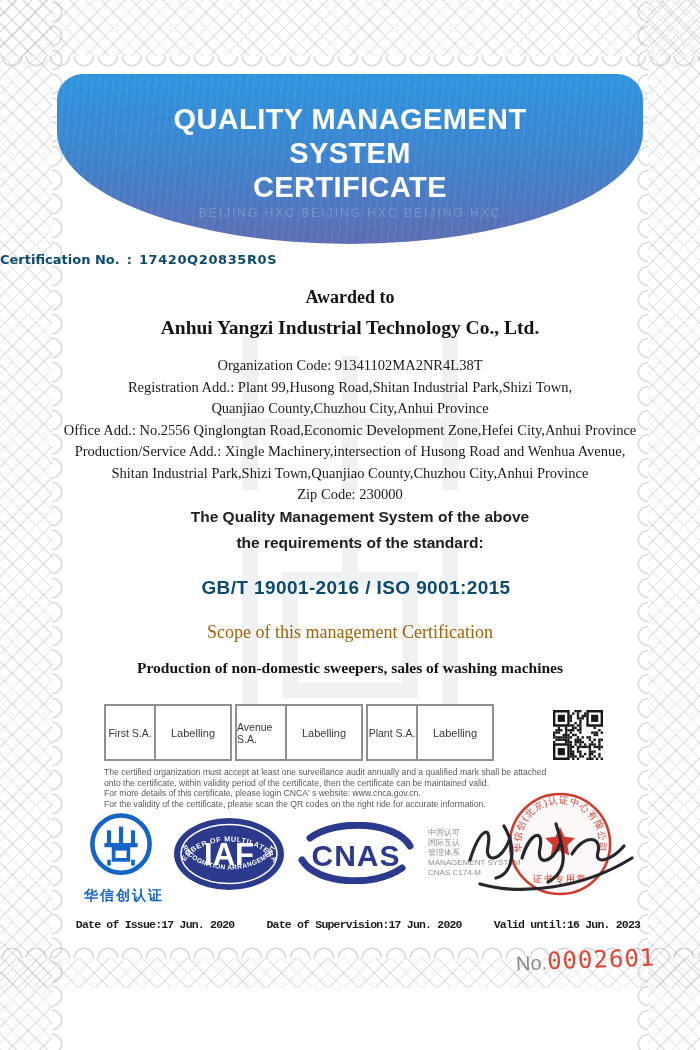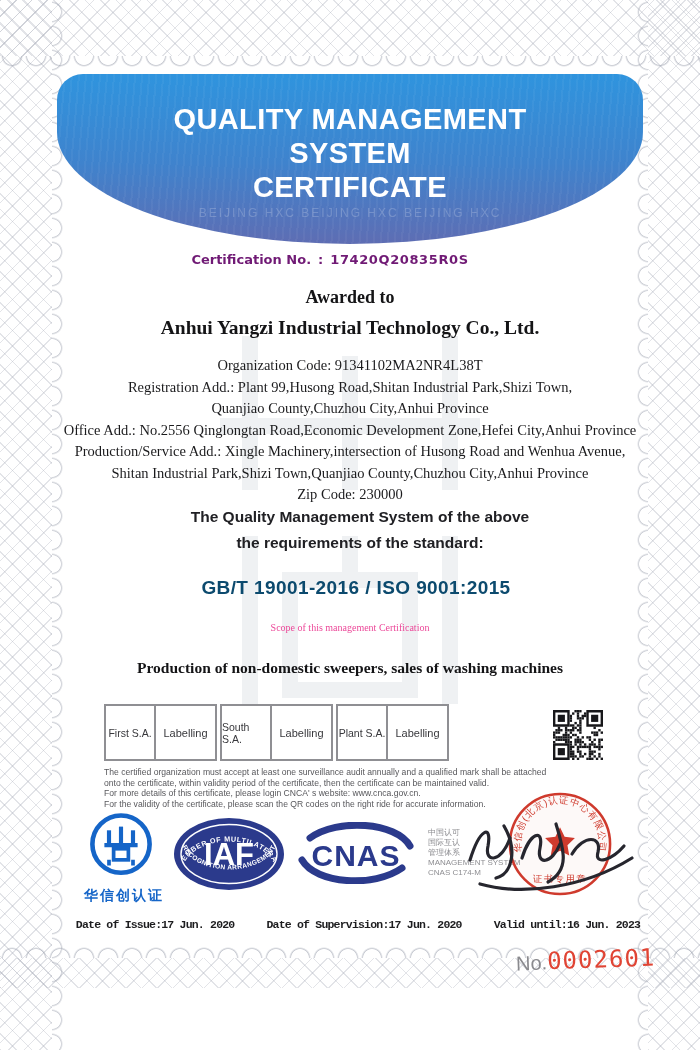--- a/index.html
+++ b/index.html
@@ -33,42 +33,42 @@
     background:linear-gradient(180deg,#2f94de 0%,#3f83cd 52%,#5e6db3 100%);
     border-radius:26px 26px 50% 50% / 26px 26px 112px 112px;}
   .header::after{content:"";position:absolute;inset:0;border-radius:inherit;
     background:repeating-linear-gradient(95deg, rgba(255,255,255,.045) 0 2px, transparent 2px 7px);}
   .header-title{position:relative;padding-top:28px;text-align:center;color:#fff;
     font-size:29px;line-height:34px;font-weight:700;letter-spacing:.4px;}
   .header-wm{position:absolute;left:0;right:0;bottom:24px;text-align:center;
     color:rgba(255,255,255,.20);font-size:12px;letter-spacing:2px;white-space:nowrap;overflow:hidden;}
 
   
-  .certno{position:absolute;z-index:3;left:0;right:40px;top:252px;text-align:center;
-    font-family:"DejaVu Sans",sans-serif;font-weight:700;font-size:13px;color:#701a75;}
+  .certno{position:absolute;z-index:3;left:0;right:40px;top:252px;text-align:left;
+    font-family:"DejaVu Sans",sans-serif;font-weight:700;font-size:13px;color:#0c4a6e;}
   .certno .colon{margin:0 7px;}
   .certno .num{letter-spacing:.6px;}
   .awarded{position:absolute;z-index:3;left:0;right:0;top:287px;text-align:center;
     font-family:"Liberation Serif",serif;font-weight:700;font-size:18px;color:#141416;}
   .company{position:absolute;z-index:3;left:0;right:0;top:317px;text-align:center;
     font-family:"Liberation Serif",serif;font-weight:700;font-size:19.5px;color:#141416;}
   .details{position:absolute;z-index:3;left:0;right:0;top:355px;text-align:center;
     font-family:"Liberation Serif",serif;font-size:14.5px;line-height:21.5px;color:#1b1b1d;}
   .statement{position:absolute;z-index:3;left:0;right:0;top:504px;text-align:center;
     font-family:"Liberation Sans",sans-serif;font-weight:700;font-size:15.5px;line-height:26px;color:#202024;margin-left:20px;}
   .standard{position:absolute;z-index:3;left:0;right:0;top:577px;text-align:center;
     font-family:"Liberation Sans",sans-serif;font-weight:700;font-size:19px;letter-spacing:.4px;color:#0c4a6e;padding-left:12px;}
   .scope-heading{position:absolute;z-index:3;left:0;right:0;top:622px;text-align:center;
-    font-family:"Liberation Serif",serif;font-size:10px;color:#ec4899;}
+    font-family:"Liberation Serif",serif;font-size:18px;color:#a16207;}
   .scope-desc{position:absolute;z-index:3;left:0;right:0;top:659px;text-align:center;
     font-family:"Liberation Serif",serif;font-weight:700;font-size:15.5px;color:#141416;}
 
   
   .boxes{position:absolute;z-index:3;left:104px;top:704px;display:flex;gap:3px;}
-  .abox{width:113px;height:57px;border:2px solid #8f8f93;box-sizing:border-box;display:flex;background:#fff;}
+  .abox{width:128px;height:57px;border:2px solid #8f8f93;box-sizing:border-box;display:flex;background:#fff;}
   .abox .cell-l{width:48px;border-right:2px solid #8f8f93;display:flex;align-items:center;justify-content:center;
     font-size:10.5px;color:#38383c;}
   .abox .cell-r{flex:1;display:flex;align-items:center;justify-content:center;font-size:11px;color:#38383c;border-radius:26px;}
   .qr{position:absolute;z-index:3;left:553px;top:710px;width:50px;height:50px;}
 
   .fineprint{position:absolute;z-index:3;left:104px;top:767px;width:460px;
     font-size:8.6px;line-height:10.6px;color:#58585c;}
 
   
   .hxc{position:absolute;z-index:3;left:84px;top:810px;width:84px;text-align:left;}
@@ -151,21 +151,21 @@
 
   <div class="scope-heading">Scope of this management Certification</div>
   <div class="scope-desc">Production of non-domestic sweepers, sales of washing machines</div>
 
   <div class="boxes">
     <div class="abox">
       <div class="cell-l">First S.A.</div>
       <div class="cell-r">Labelling</div>
     </div>
     <div class="abox">
-      <div class="cell-l">South S.A.</div>
+      <div class="cell-l">Avenue S.A.</div>
       <div class="cell-r">Labelling</div>
     </div>
     <div class="abox">
       <div class="cell-l">Plant S.A.</div>
       <div class="cell-r">Labelling</div>
     </div>
   </div>
 
   <div class="qr">
     <svg width="50" height="50" viewBox="0 0 21 21">

